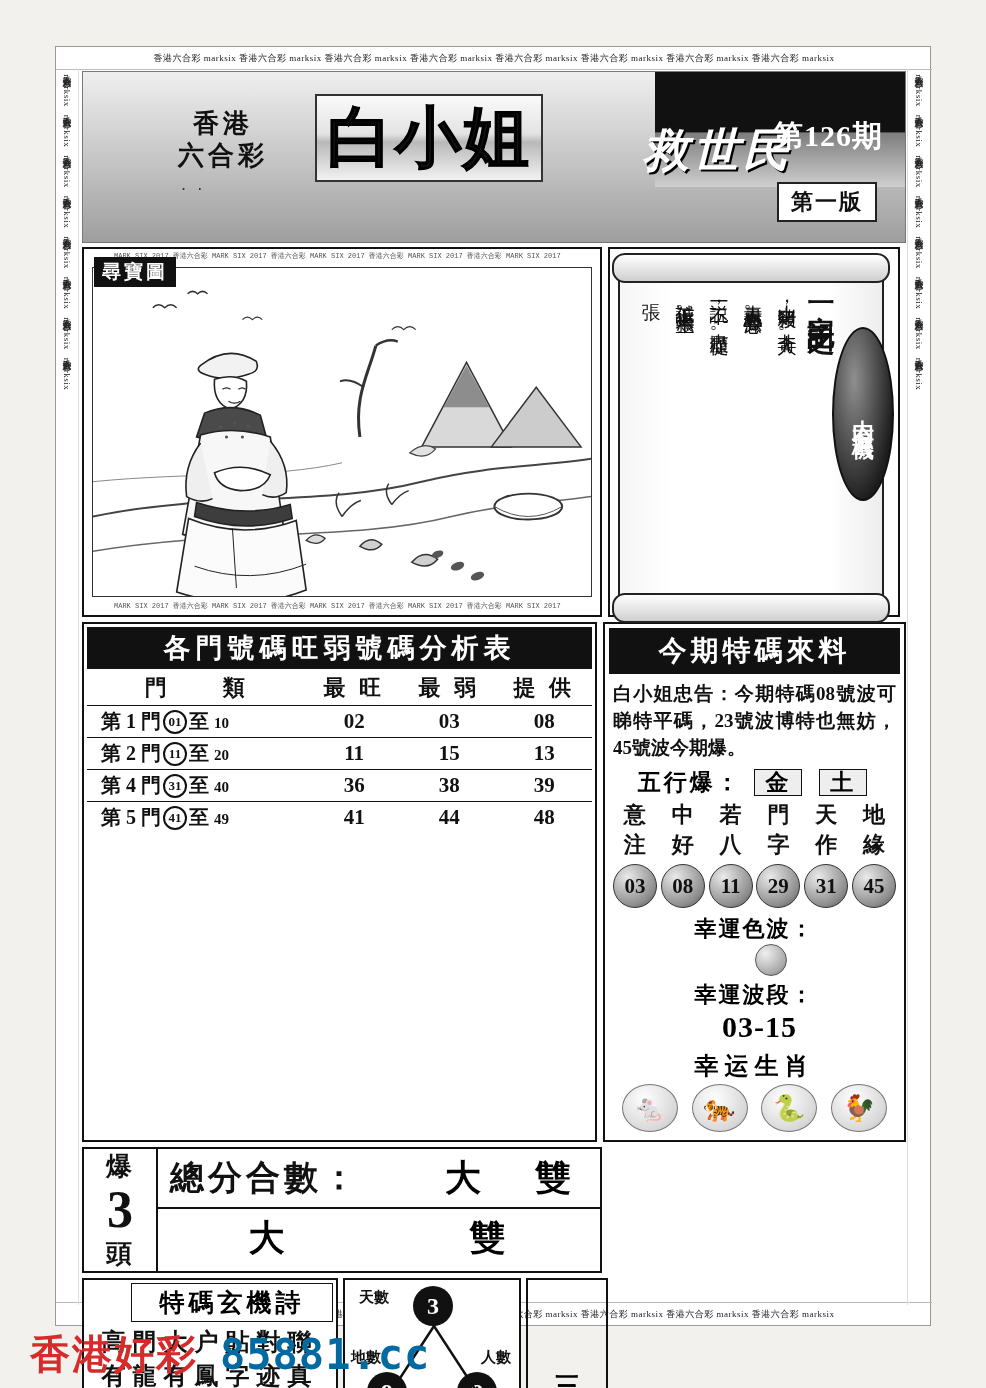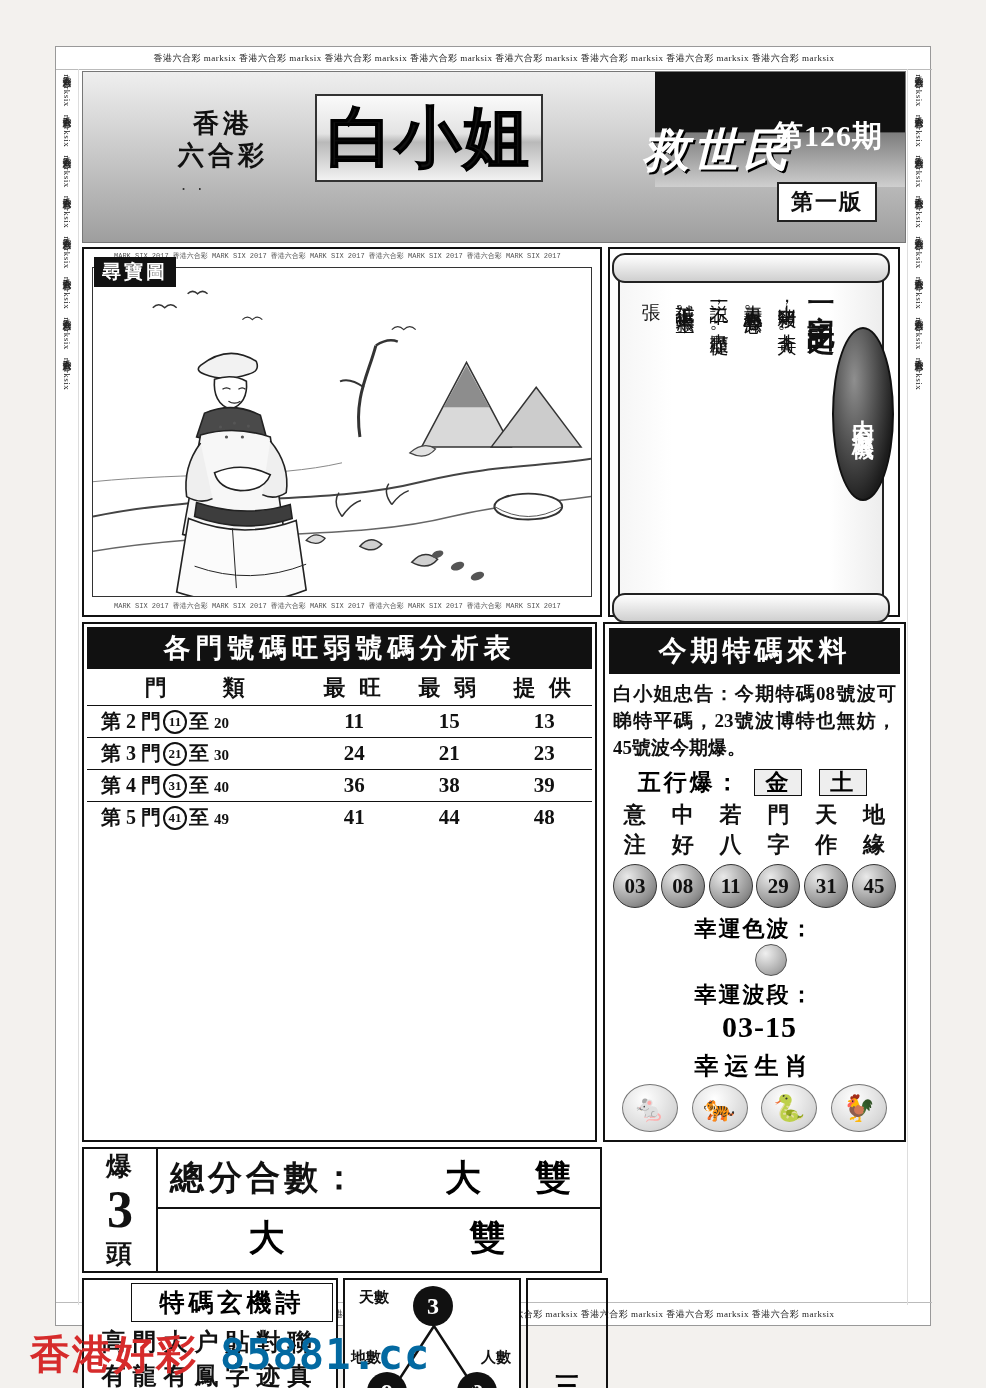--- a/index.html
+++ b/index.html
@@ -431,30 +431,30 @@
         <div class="tbl-title">各門號碼旺弱號碼分析表</div>
         <table class="analysis">
           <tbody>
               <tr>
             <th>門　　類</th>
             <th>最 旺</th>
             <th>最 弱</th>
             <th>提 供</th>
           </tr>
           <tr>
+            <td class="gate"><span>第 1 門</span><span class="circ">01</span><span>至</span> <span class="sm">10</span></td>
+            <td>02</td>
+            <td>03</td>
+            <td>08</td>
+          </tr>
+          <tr>
             <td class="gate"><span>第 2 門</span><span class="circ">11</span><span>至</span> <span class="sm">20</span></td>
             <td>11</td>
             <td>15</td>
             <td>13</td>
-          </tr>
-          <tr>
-            <td class="gate"><span>第 3 門</span><span class="circ">21</span><span>至</span> <span class="sm">30</span></td>
-            <td>24</td>
-            <td>21</td>
-            <td>23</td>
           </tr>
           <tr>
             <td class="gate"><span>第 4 門</span><span class="circ">31</span><span>至</span> <span class="sm">40</span></td>
             <td>36</td>
             <td>38</td>
             <td>39</td>
           </tr>
           <tr>
             <td class="gate"><span>第 5 門</span><span class="circ">41</span><span>至</span> <span class="sm">49</span></td>
             <td>41</td>

